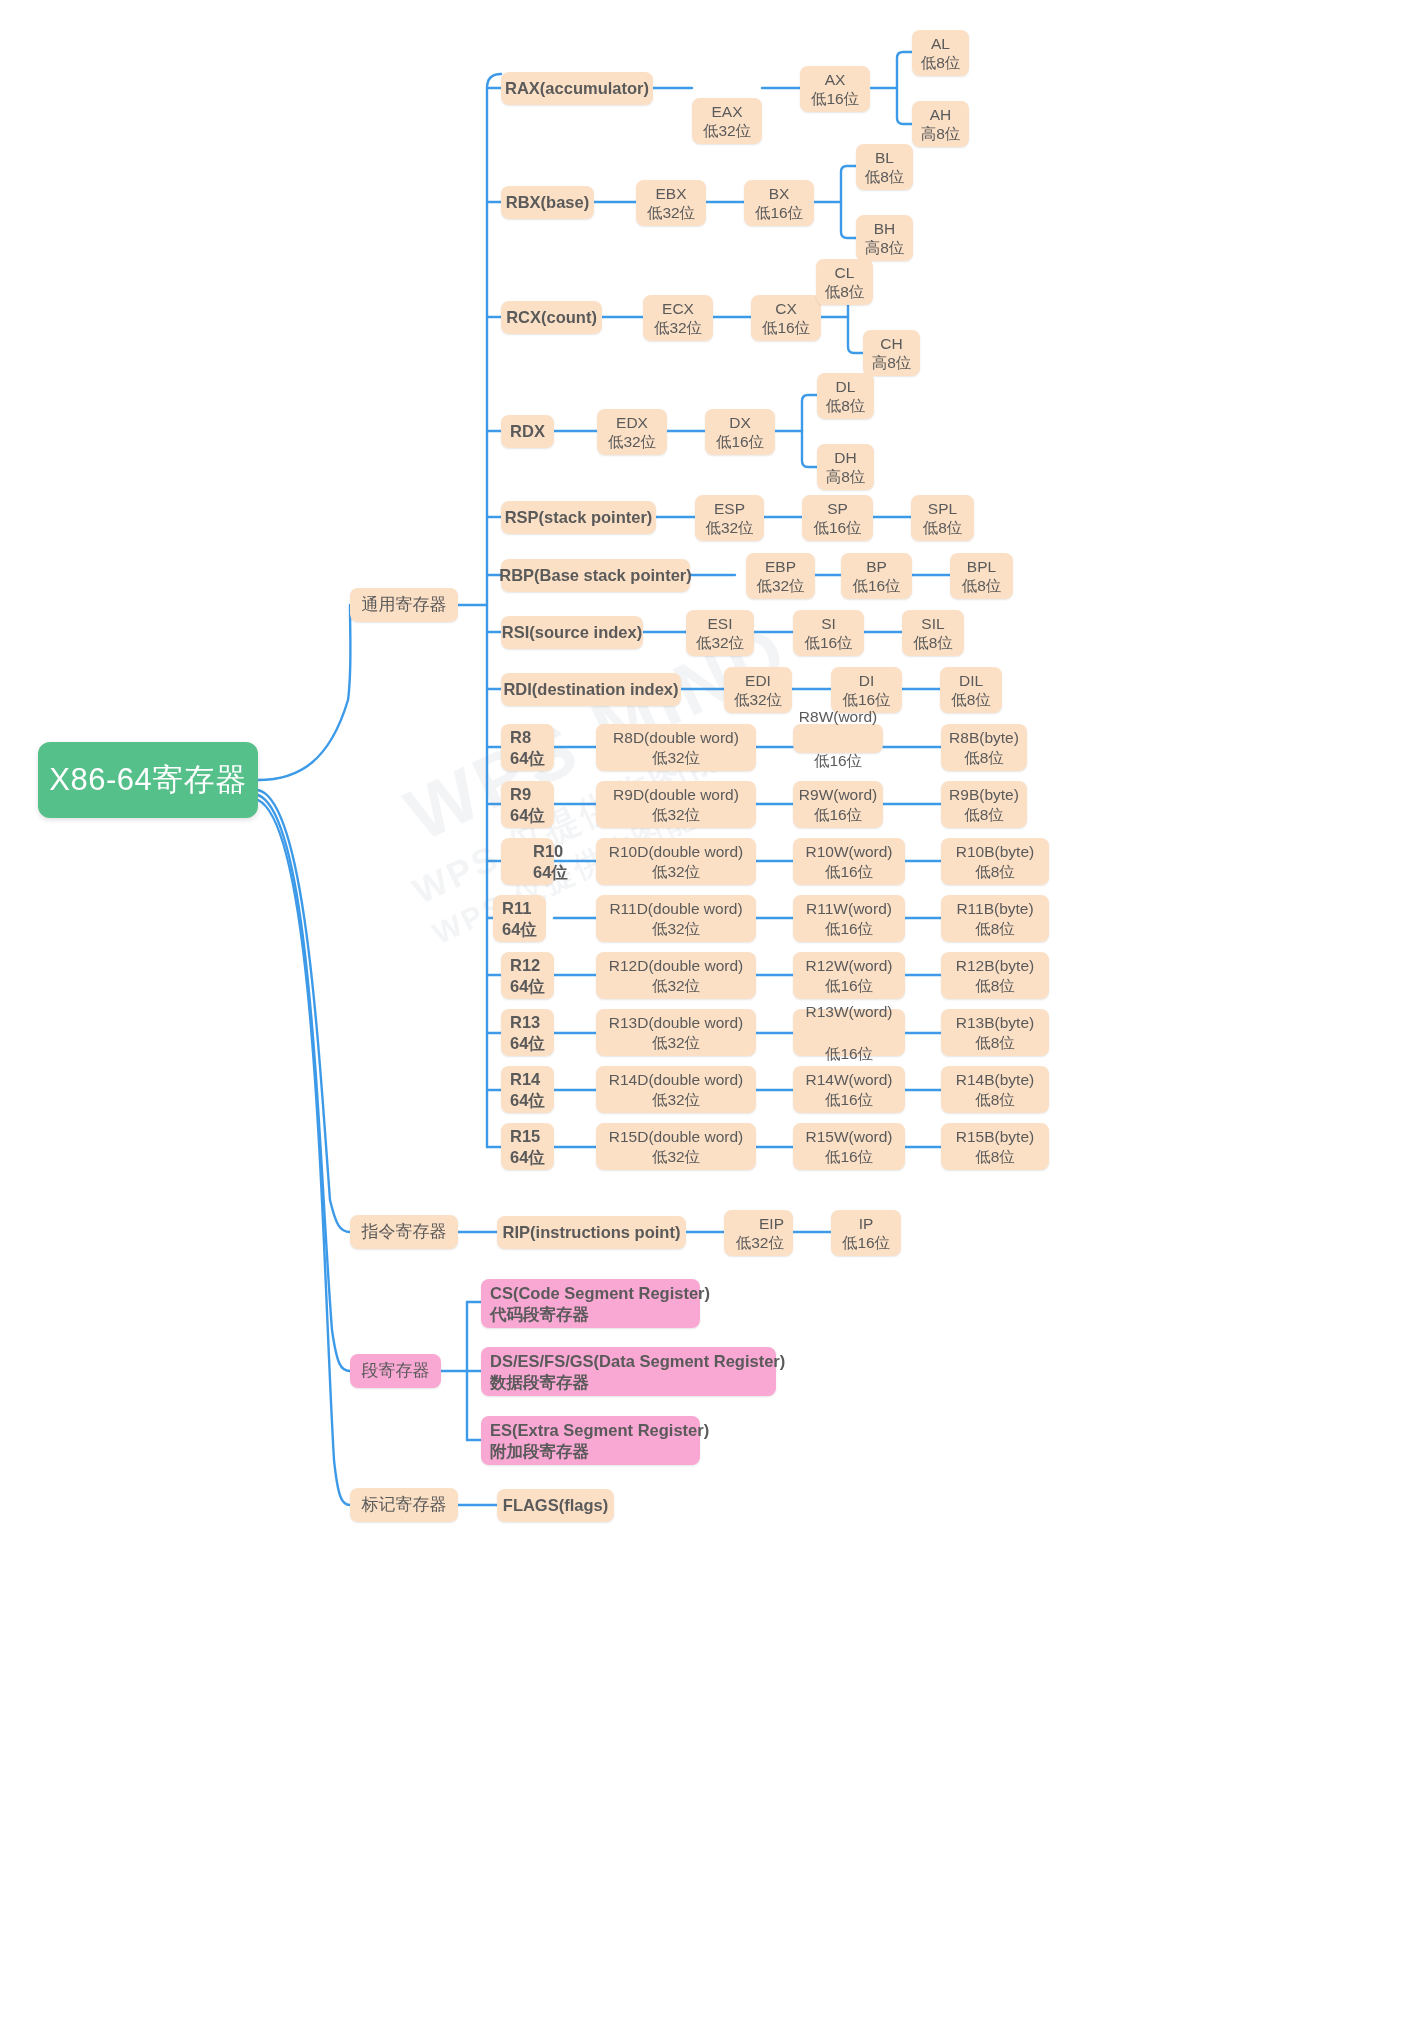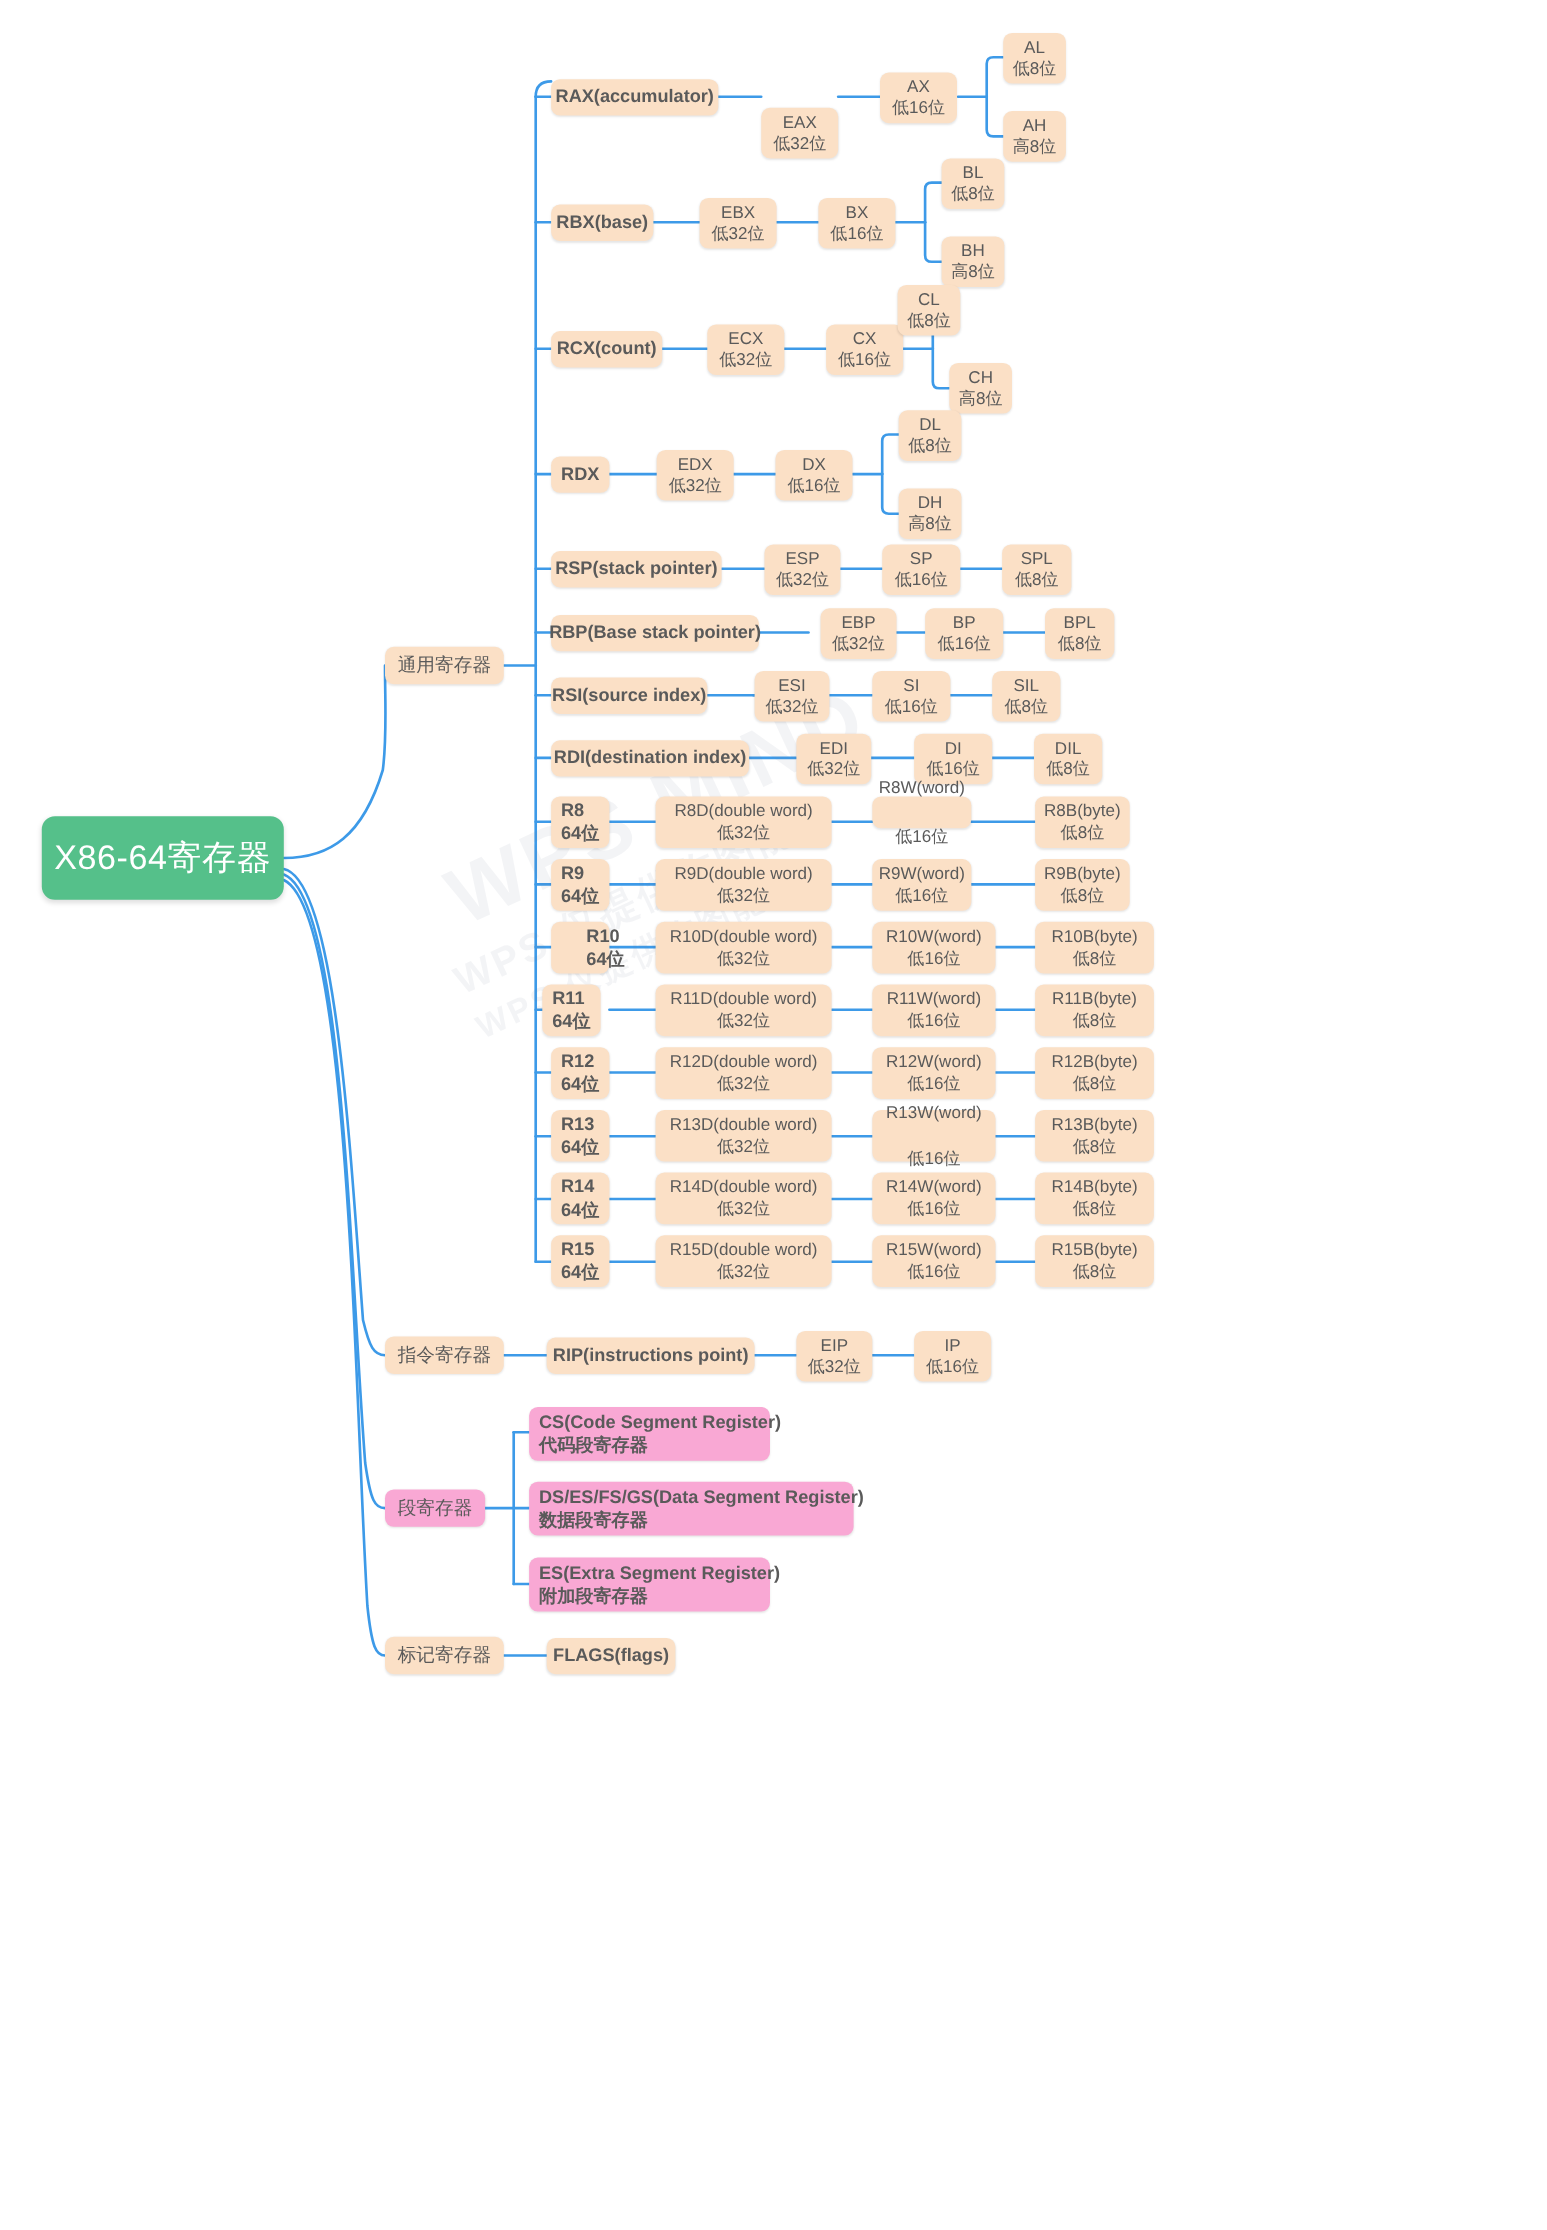--- a/index.html
+++ b/index.html
@@ -465,21 +465,21 @@
     <span class="l2">低16位</span>
     </div>
   <div class="node peach t15" style="left:941px;top:1123px;width:108px;height:47px;">
     <span class="l1">R15B(byte)</span>
     <span class="l2">低8位</span>
     </div>
 
   <div class="node peach t16 bold" style="left:497px;top:1216px;width:189px;height:33px;">
     <span class="l1">RIP(instructions point)</span>
     </div>
-  <div class="node peach t15" style="left:724px;top:1210px;width:69px;height:46px;">
+  <div class="node peach t15" style="left:724px;top:1210px;width:69px;height:46px;align-items:flex-end;">
     <span class="l1">EIP</span>
     <span class="l2">低32位</span>
     </div>
   <div class="node peach t15" style="left:831px;top:1210px;width:70px;height:46px;">
     <span class="l1">IP</span>
     <span class="l2">低16位</span>
     </div>
 
   <div class="node green t16 bold alignleft" style="left:481px;top:1279px;width:219px;height:49px;">
     <span class="l1">CS(Code Segment Register)</span>

